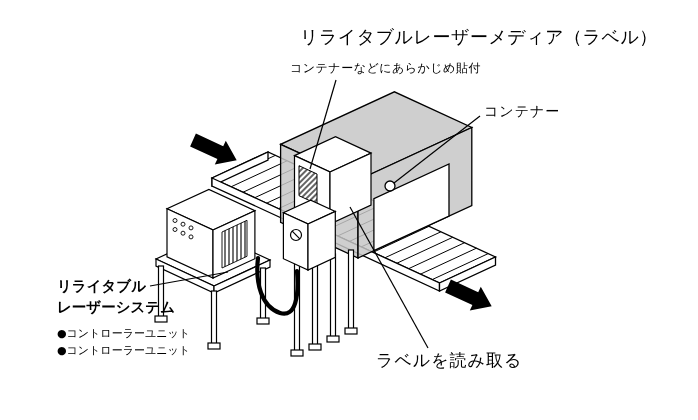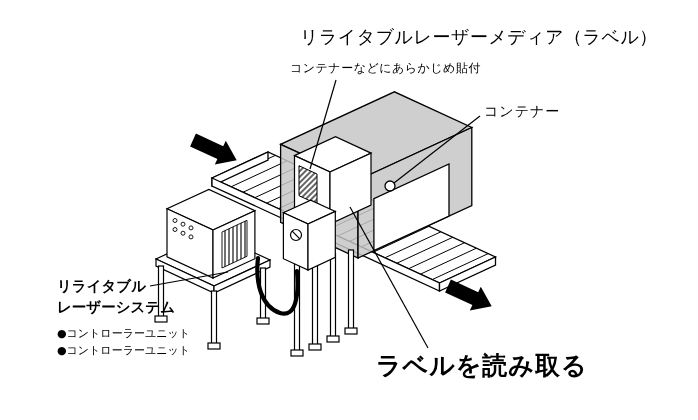--- a/index.html
+++ b/index.html
@@ -7,21 +7,21 @@
   body { font-family:"DejaVu Sans","Liberation Sans",sans-serif; }
   .stage { position:relative; width:698px; height:420px; background:#fff; overflow:hidden; }
   .stage svg { position:absolute; left:0; top:0; }
   .txt { position:absolute; color:#000; white-space:nowrap; }
   .title { left:300px; top:25px; font-size:18px; font-weight:normal; letter-spacing:0.5px; }
   .note { left:290px; top:60px; font-size:12px; letter-spacing:0.5px; }
   .container-label { left:484px; top:103px; font-size:14px; letter-spacing:1px; }
   .sysname { left:57px; top:276px; font-size:14.5px; font-weight:bold; line-height:21px; }
   .sysname span { display:block; }
   .units { left:57px; top:325px; font-size:11px; line-height:17px; }
-  .read { left:376px; top:349px; font-size:25px; font-weight:bold; letter-spacing:1px; }
+  .read { left:376px; top:349px; font-size:17px; font-weight:normal; letter-spacing:1px; }
 </style>
 </head>
 <body>
 
 <div class="stage">
 
   <svg width="698" height="420" viewBox="0 0 698 420">
     <defs>
       <pattern id="hatch" width="4" height="4" patternUnits="userSpaceOnUse" patternTransform="rotate(45)">
         <line x1="1" y1="0" x2="1" y2="4" stroke="#222222" stroke-width="1.4"></line>

